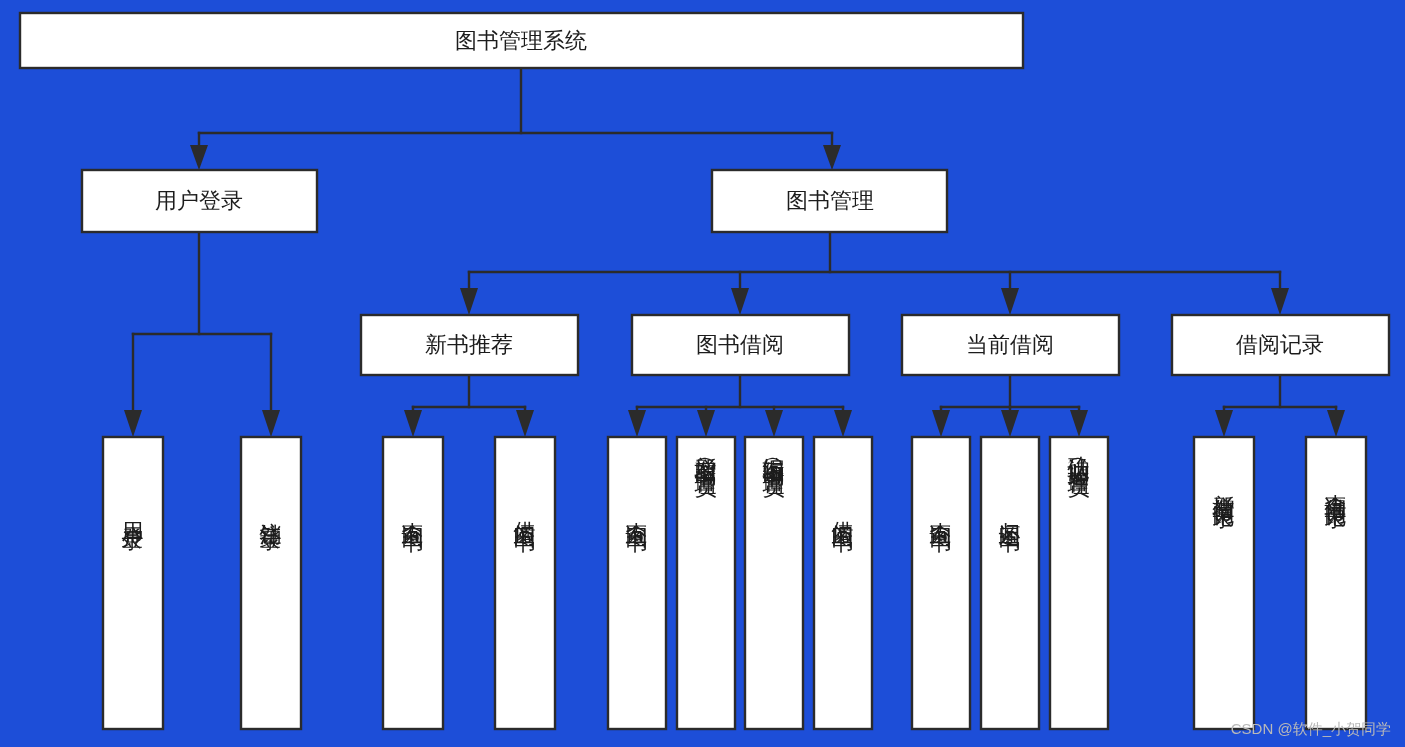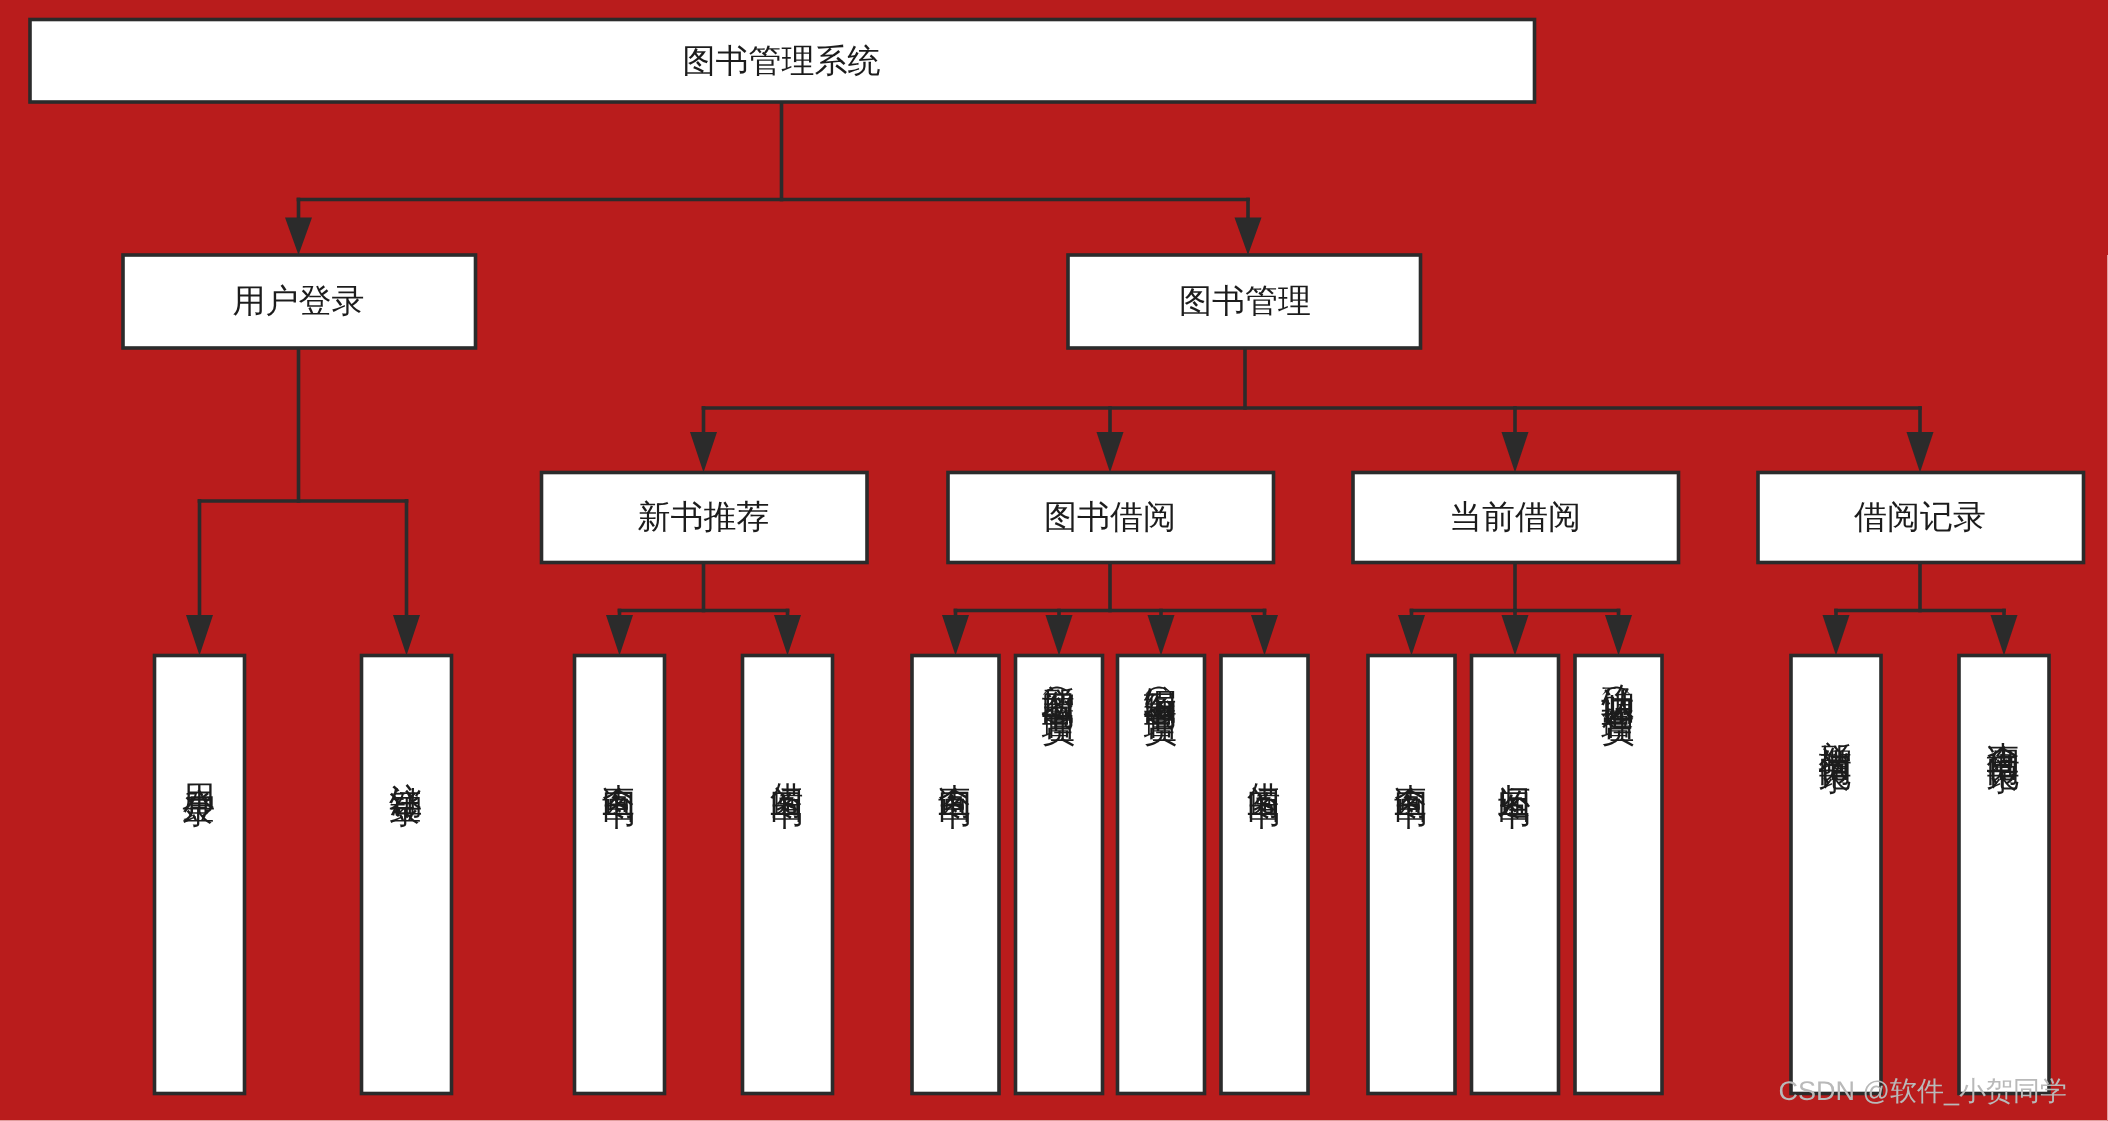--- a/index.html
+++ b/index.html
@@ -8,21 +8,21 @@
     padding: 0;
     background: #ffffff;
   }
   body {
     font-family: "Liberation Sans", "DejaVu Sans", sans-serif;
   }
   #diagram-root {
     position: relative;
     width: 1405px;
     height: 747px;
-    background: #b91c1c;
+    background: #1d4ed8;
     overflow: hidden;
   }
   svg#tree-svg {
     position: absolute;
     left: 0;
     top: 0;
     width: 1405px;
     height: 747px;
     display: block;
   }
@@ -52,24 +52,24 @@
     font-family: "Liberation Sans", "DejaVu Sans", sans-serif;
     fill: #1c1c1c;
     font-size: 22px;
     text-anchor: middle;
     writing-mode: vertical-rl;
     glyph-orientation-vertical: 0;
     letter-spacing: 3px;
   }
   .watermark {
     position: absolute;
-    right: 27px;
+    right: 14px;
     bottom: 8px;
     font-family: "Liberation Sans", "DejaVu Sans", sans-serif;
-    font-size: 18px;
+    font-size: 15px;
     color: #b9b9b9;
     white-space: nowrap;
     user-select: none;
     pointer-events: none;
   }
 </style>
 </head>
 <body>
 
 <div id="diagram-root">

